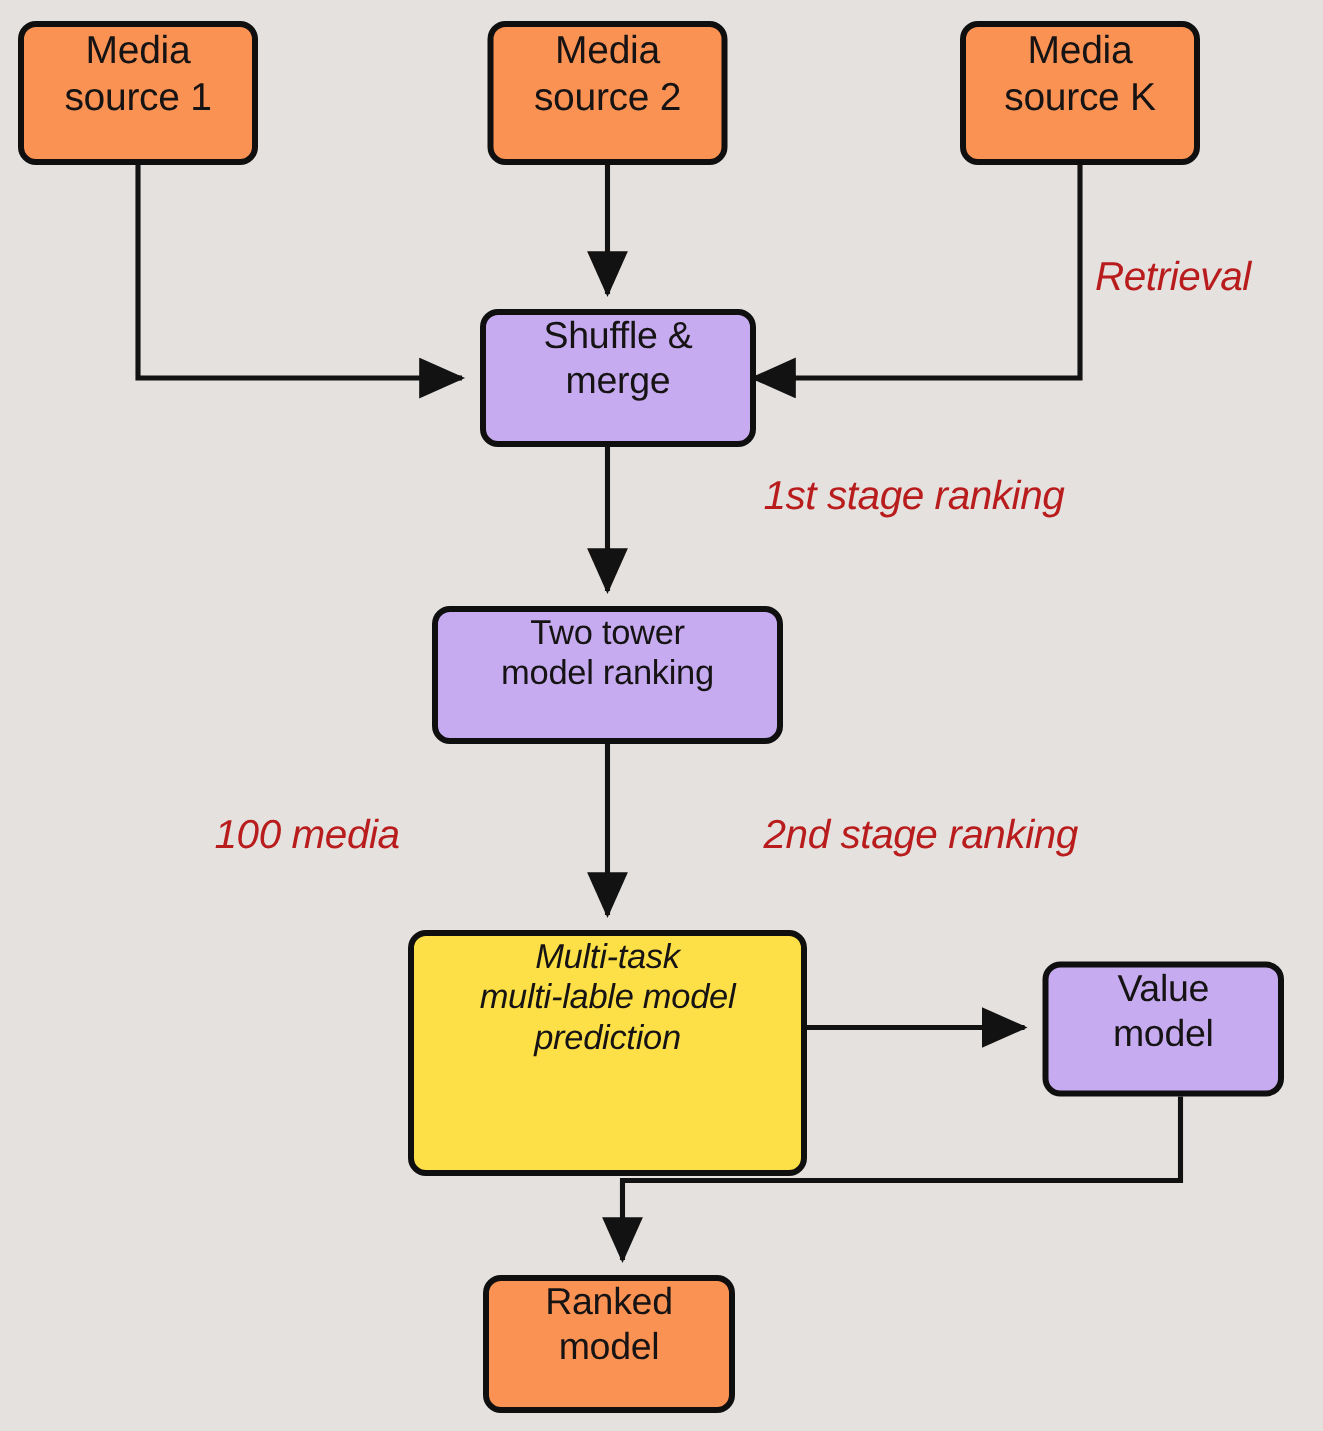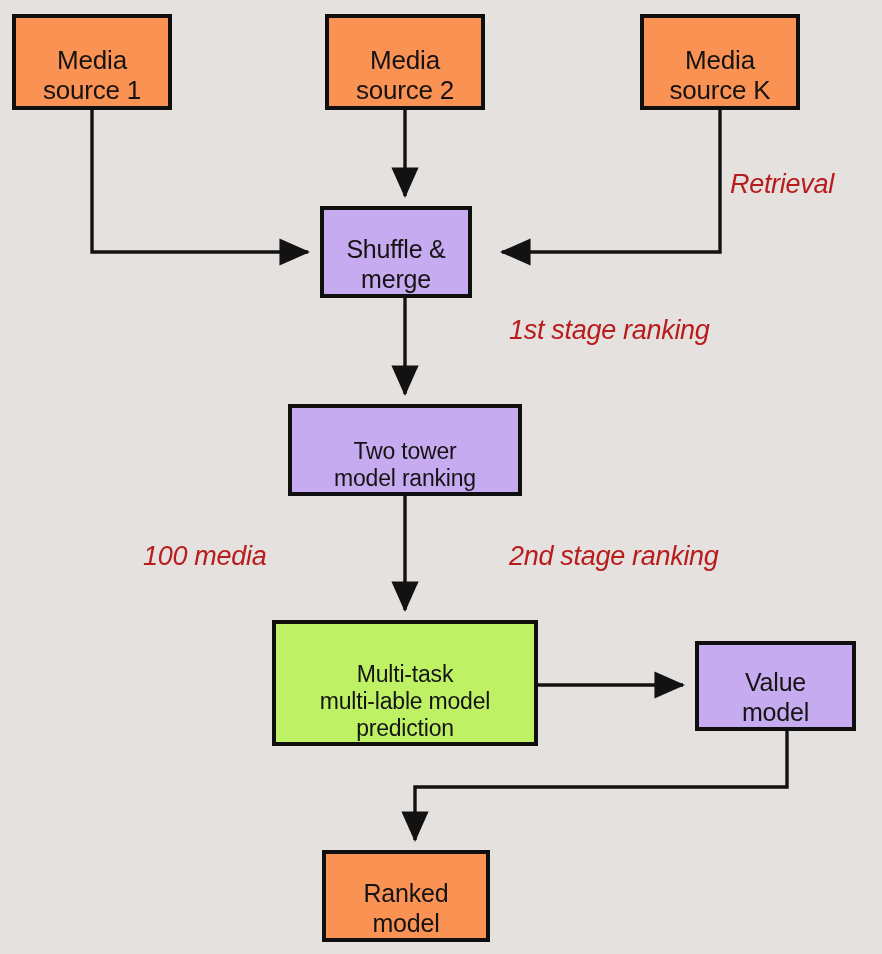--- a/index.html
+++ b/index.html
@@ -20,23 +20,23 @@
     left: 0;
     top: 0;
     width: 882px;
     height: 954px;
     pointer-events: none;
   }
   .node {
     position: absolute;
     box-sizing: border-box;
     border: 4px solid #100f0f;
-    border-radius: 0;
+    border-radius: 12px;
     display: flex;
-    align-items: flex-end;
+    align-items: flex-start;
     justify-content: center;
     text-align: center;
     color: #151313;
     line-height: 1.18;
     white-space: pre-line;
     letter-spacing: -0.2px;
   }
   .node.orange { background: #fa9254; }
   .node.purple { background: #c7abf0; }
   .edge-label {
@@ -96,31 +96,31 @@
   <div class="node orange" style="left: 325px; top: 14px; width: 160px; height: 96px; background: rgb(250, 146, 84); font-size: 26px;">
     <span>Media
 source 2</span>
   </div>
 
   <div class="node orange" style="left: 640px; top: 14px; width: 160px; height: 96px; background: rgb(250, 146, 84); font-size: 26px;">
     <span>Media
 source K</span>
   </div>
 
-  <div class="node purple" style="left: 320px; top: 206px; width: 152px; height: 92px; background: rgb(199, 171, 240); font-size: 25px;">
+  <div class="node purple" style="left: 320px; top: 206px; width: 184px; height: 92px; background: rgb(199, 171, 240); font-size: 25px;">
     <span>Shuffle &amp;
 merge</span>
   </div>
 
   <div class="node purple" style="left: 288px; top: 404px; width: 234px; height: 92px; background: rgb(199, 171, 240); font-size: 23px;">
     <span>Two tower
 model ranking</span>
   </div>
 
-  <div class="node purple" style="left: 272px; top: 620px; width: 266px; height: 126px; background: #bef264; font-size: 23px;">
+  <div class="node purple" style="left: 272px; top: 620px; width: 266px; height: 164px; background: #fde047; font-size: 23px; font-style: italic;">
     <span>Multi-task
 multi-lable model
 prediction</span>
   </div>
 
   <div class="node purple" style="left: 695px; top: 641px; width: 161px; height: 90px; background: rgb(199, 171, 240); font-size: 25px;">
     <span>Value
 model</span>
   </div>
 

